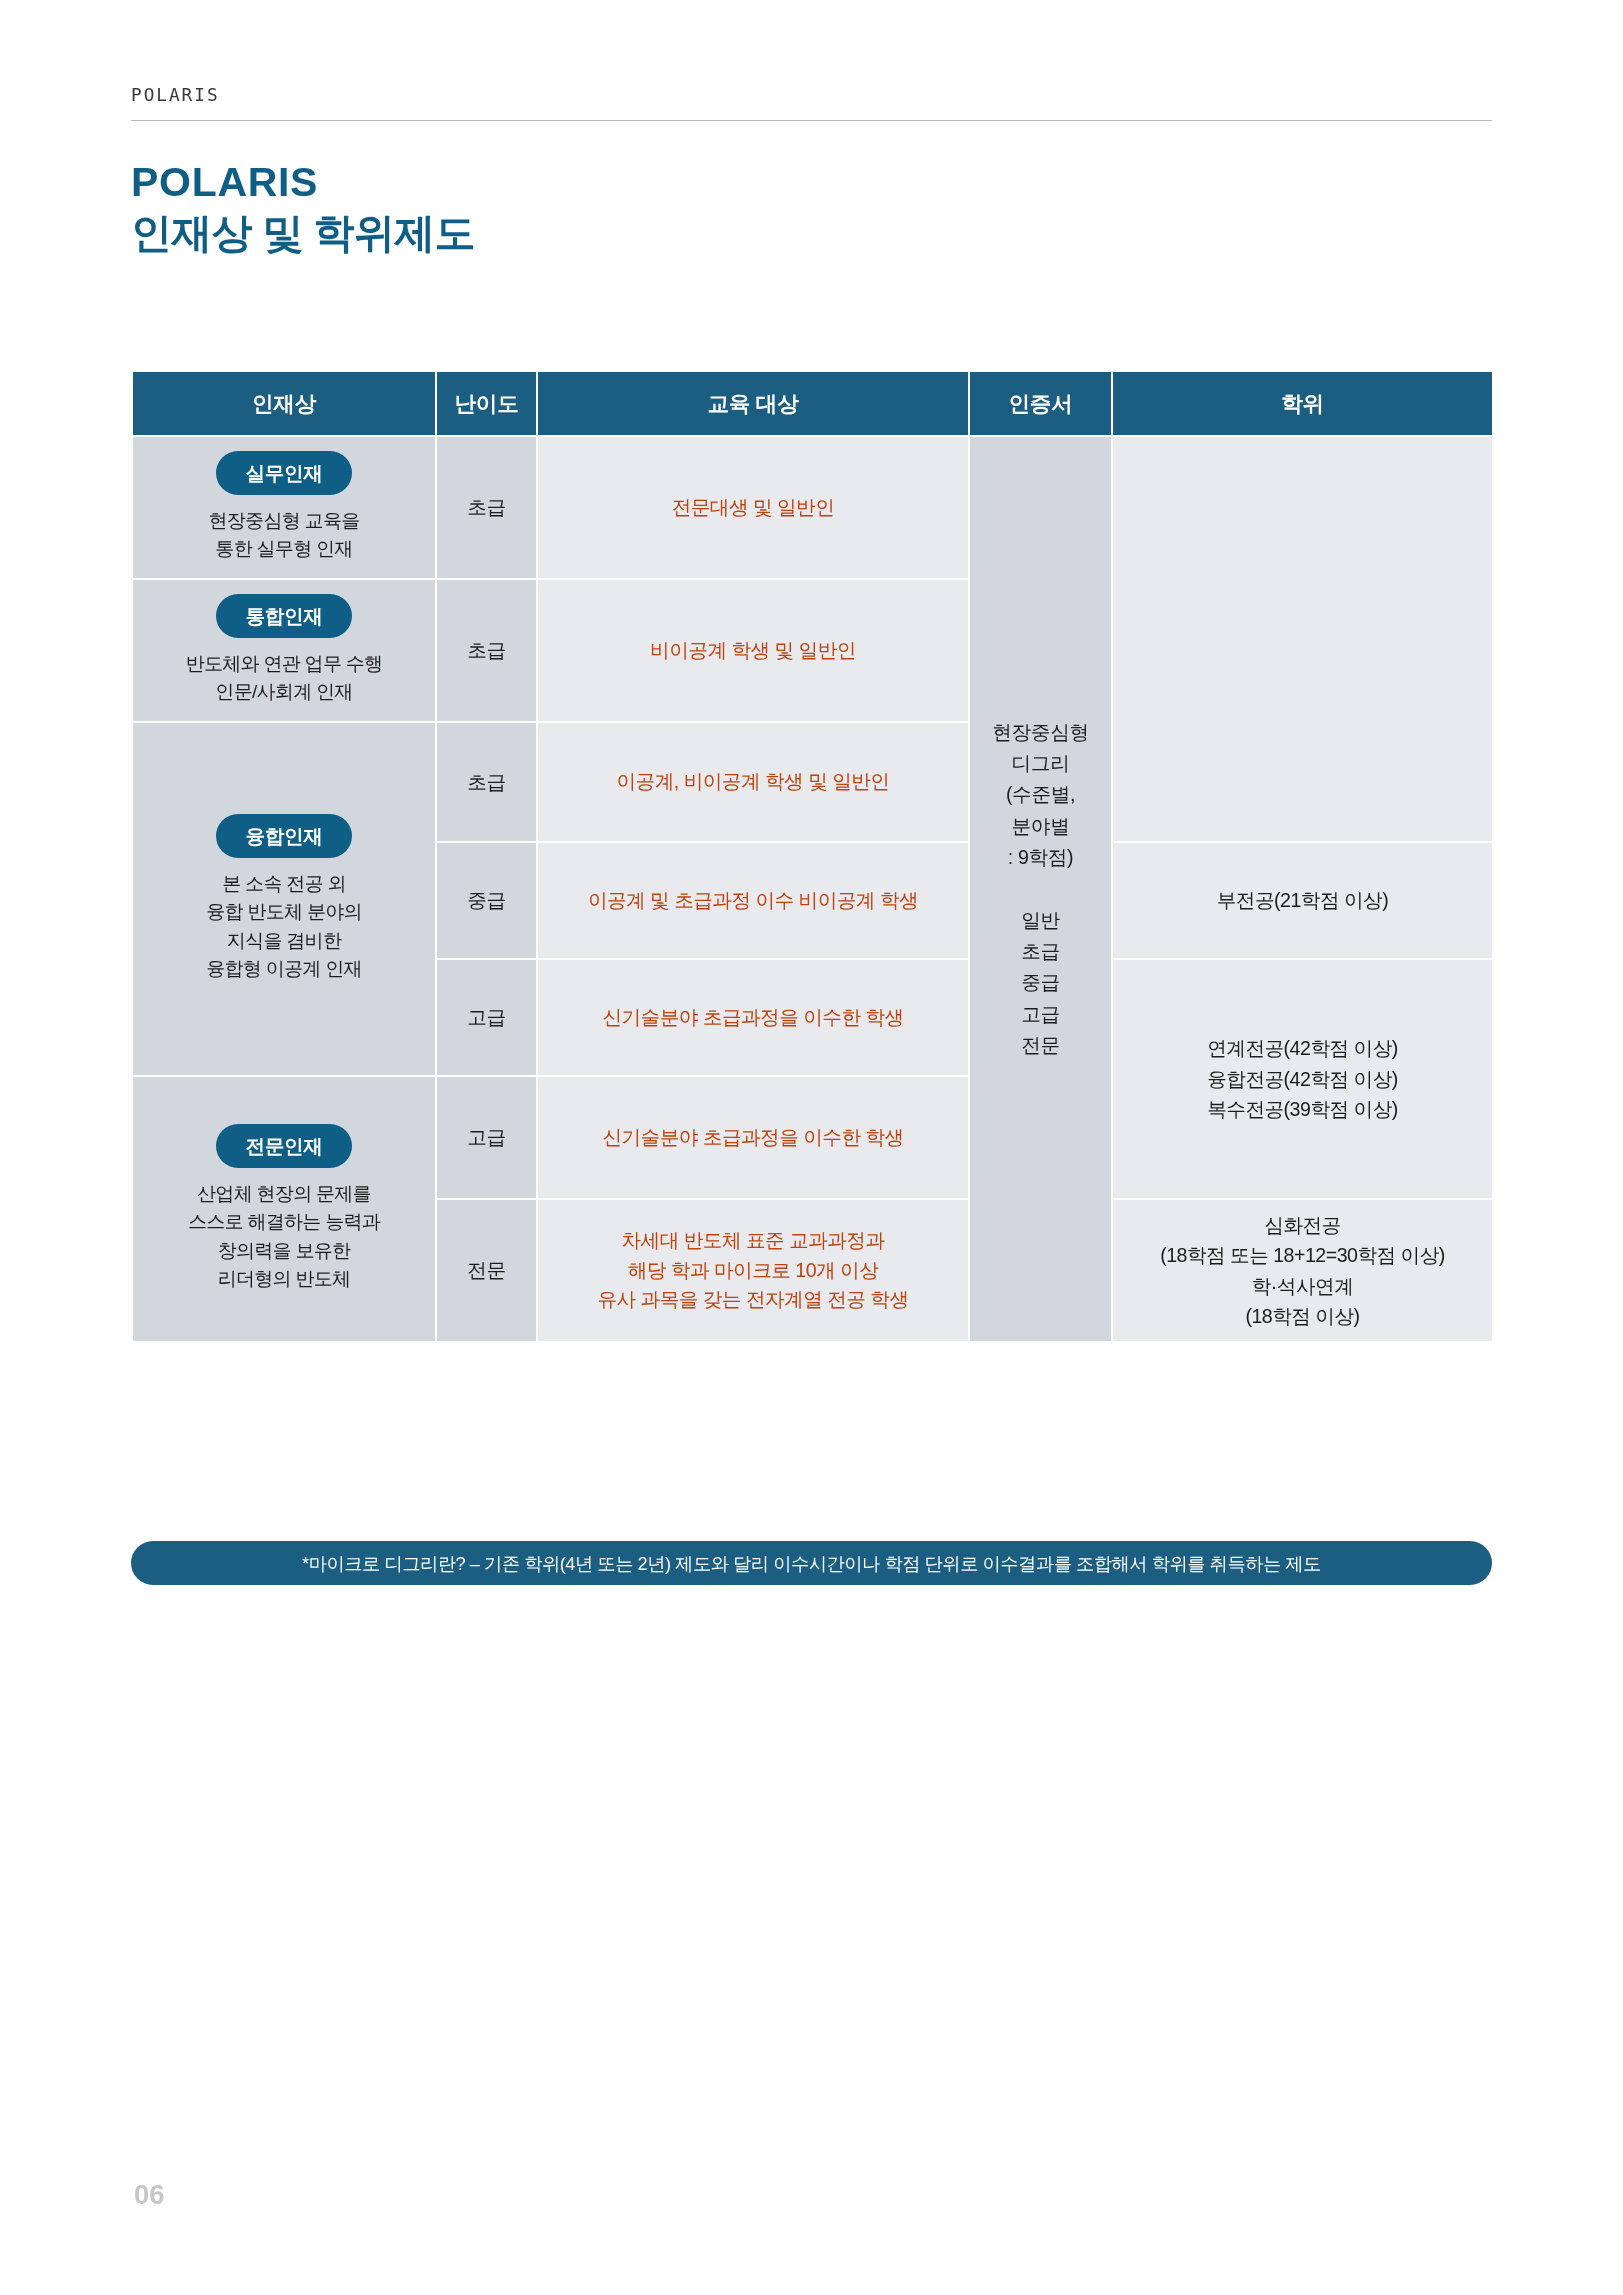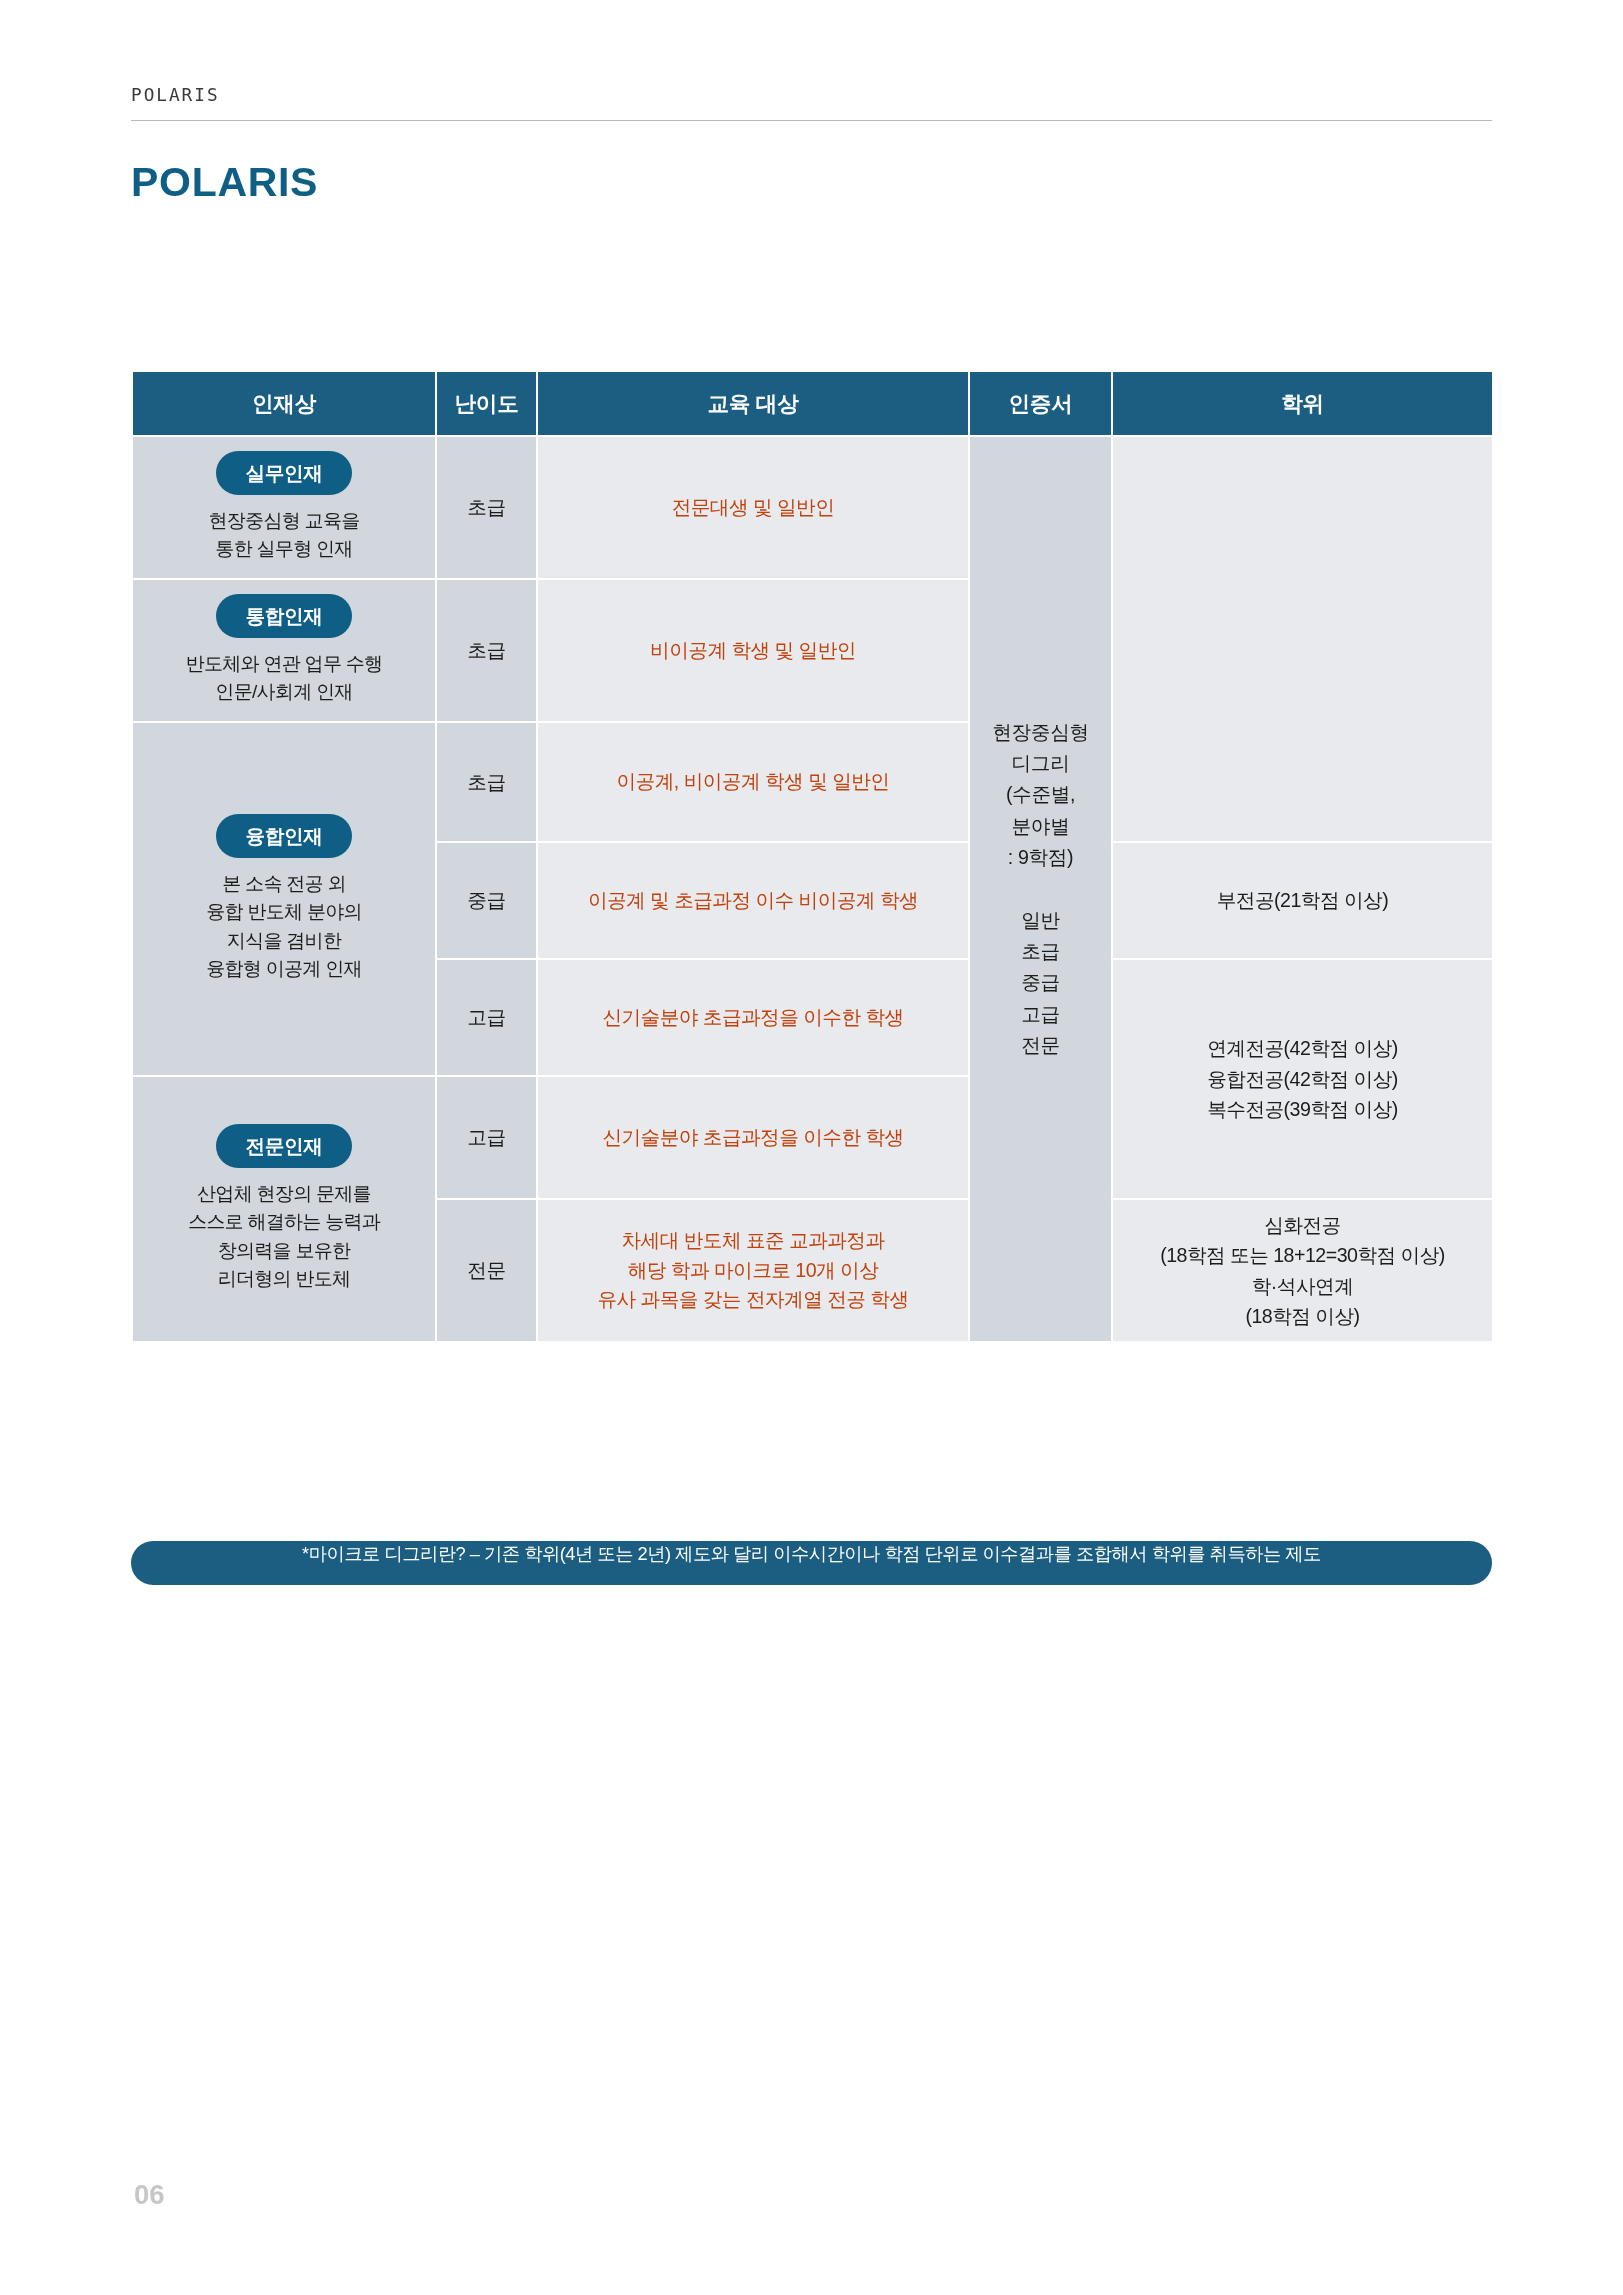--- a/index.html
+++ b/index.html
@@ -156,21 +156,21 @@
     left: 131px;
     top: 1541px;
     width: 1361px;
     height: 44px;
     background: #1b5e82;
     border-radius: 22px;
     color: #ffffff;
     font-size: 18.3px;
     letter-spacing: -0.5px;
     display: flex;
-    align-items: flex-start;
+    align-items: center;
     justify-content: center;
   }
 
   .page-number {
     position: absolute;
     left: 134px;
     top: 2179px;
     font-size: 27.5px;
     color: #c6c6c6;
     font-weight: bold;
@@ -179,20 +179,21 @@
 </head>
 <body>
 
 <div class="page">
 
   <div class="running-head">POLARIS</div>
   <div class="head-rule"></div>
 
   <div class="title-block">
     <div class="title-line1">POLARIS</div>
+    <div class="title-line2">인재상 및 학위제도</div>
   </div>
 
   <div class="tbl-wrap">
     <table class="main">
       <colgroup>
         <col class="c-talent">
           <col class="c-level">
           <col class="c-target">
           <col class="c-cert">
           <col class="c-degree">

